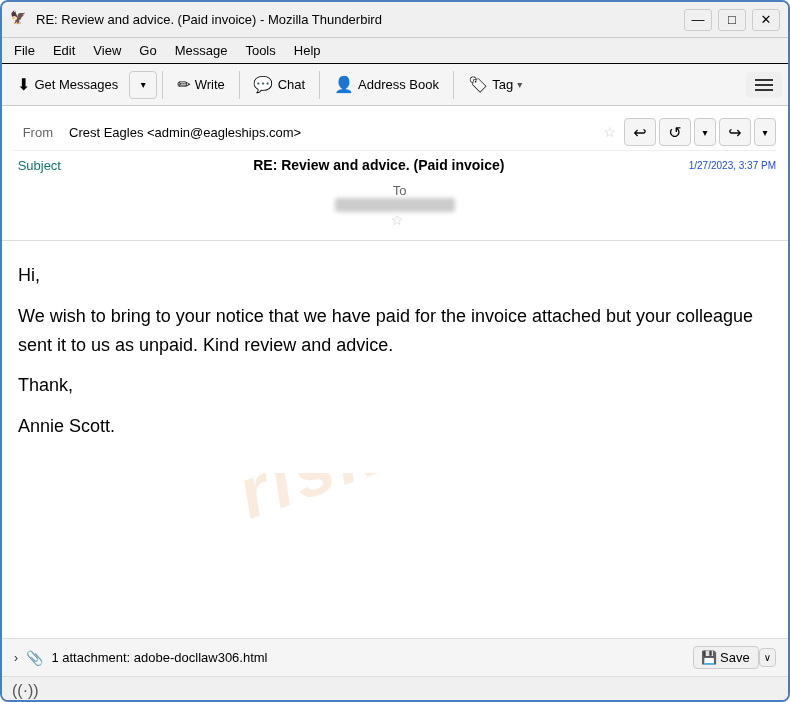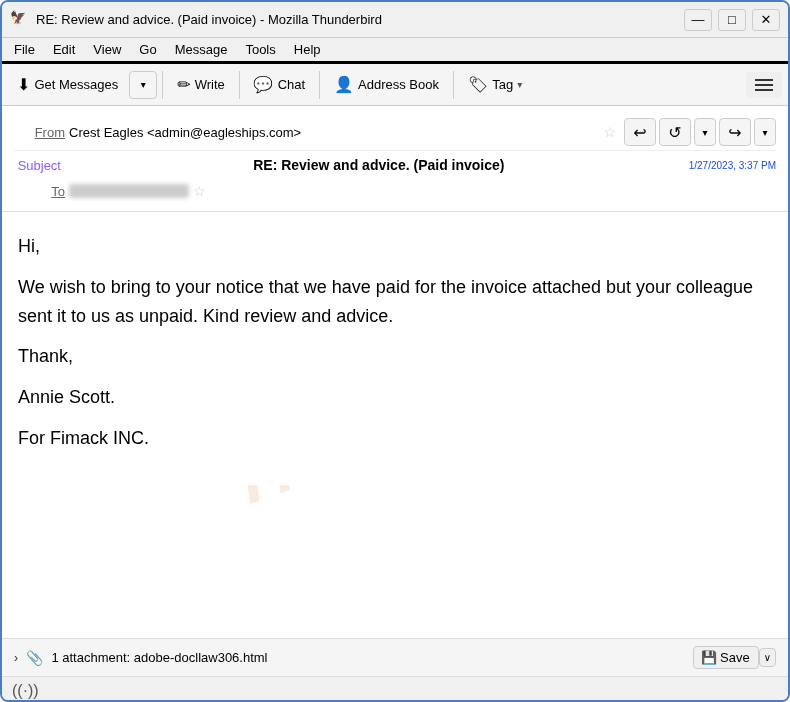--- a/index.html
+++ b/index.html
@@ -48,21 +48,21 @@
       align-items: center;
       justify-content: center;
       font-size: 13px;
     }
 
     
     .menu-bar {
       background: #f0f0f0;
       display: flex;
       padding: 2px 4px;
-      border-bottom: 3px solid #000000;
+      border-bottom: 1px solid #000000;
       height: 26px;
       align-items: center;
       gap: 2px;
     }
     .menu-item {
       padding: 2px 8px;
       cursor: pointer;
       border-radius: 3px;
       font-size: 13px;
     }
@@ -139,23 +139,22 @@
       align-items: center;
       padding: 4px 0;
       border-bottom: 1px solid #eee;
     }
     .header-row:last-child { border-bottom: none; }
     .header-label {
       color: #666;
       width: 55px;
       font-size: 13px;
       text-align: right;
-      padding-right: 4px;
+      padding-right: 16px;
       flex-shrink: 0;
-      text-decoration: underline;
     }
     .header-value {
       flex: 1;
       font-size: 13px;
     }
     .header-actions {
       display: flex;
       gap: 3px;
       margin-left: 8px;
     }
@@ -182,21 +181,21 @@
       align-items: center;
       justify-content: center;
       font-size: 10px;
     }
     .subject-row {
       display: flex;
       align-items: center;
       padding: 6px 0;
     }
     .subject-label {
-      color: #8b5cf6;
+      color: #0f766e;
       width: 55px;
       font-size: 13px;
       text-align: right;
       padding-right: 8px;
       flex-shrink: 0;
     }
     .subject-text {
       font-weight: bold;
       font-size: 14px;
       flex: 1;
@@ -397,35 +396,34 @@
         <button class="action-btn-wide" style="width:22px; height:28px; font-size:10px;">▾</button>
       </div>
     </div>
 
     <div class="subject-row">
       <span class="subject-label">Subject</span>
       <span class="subject-text">RE: Review and advice. (Paid invoice)</span>
       <span class="subject-date">1/27/2023, 3:37 PM</span>
     </div>
 
-    <div class="header-row" style="display:flex; align-items:center; border-bottom:none;">
+    <div class="header-row" style="display:flex; align-items:center; border-bottom:none;flex-direction:column;">
       <span class="header-label">To</span>
       <span class="blurred-to"></span>
       <span class="star-icon">☆</span>
     </div>
   </div>
 
   <div class="watermark-container" style="flex:1; overflow:hidden; position:relative;">
     <div class="watermark">risk.com</div>
     <div class="email-body email-content-wrapper">
       <p>Hi,</p>
       <p>We wish to bring to your notice that we have paid for the invoice attached but your colleague sent it to us as unpaid. Kind review and advice.</p>
       <p>Thank,</p>
       <p>Annie Scott.</p>
-      <p>For Fimack INC.</p>
     </div>
   </div>
 
   <div class="attachment-bar">
     <span class="attachment-expand">›</span>
     <span class="attachment-icon">📎</span>
     <span class="attachment-text">1 attachment: adobe-docllaw306.html</span>
     <div style="display:flex; align-items:center;">
       <button class="save-btn">
         <span>💾</span>

